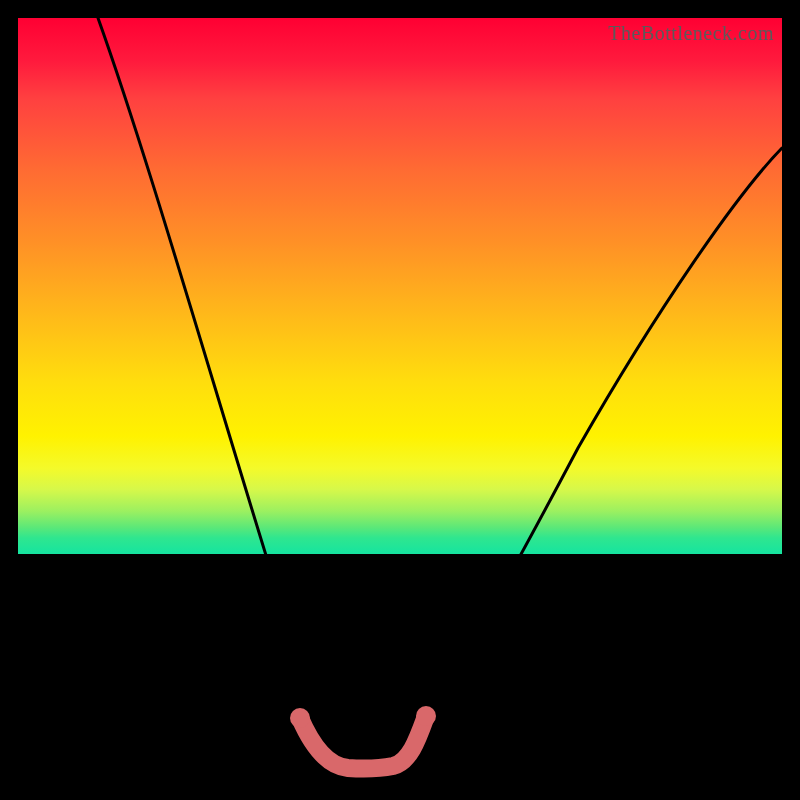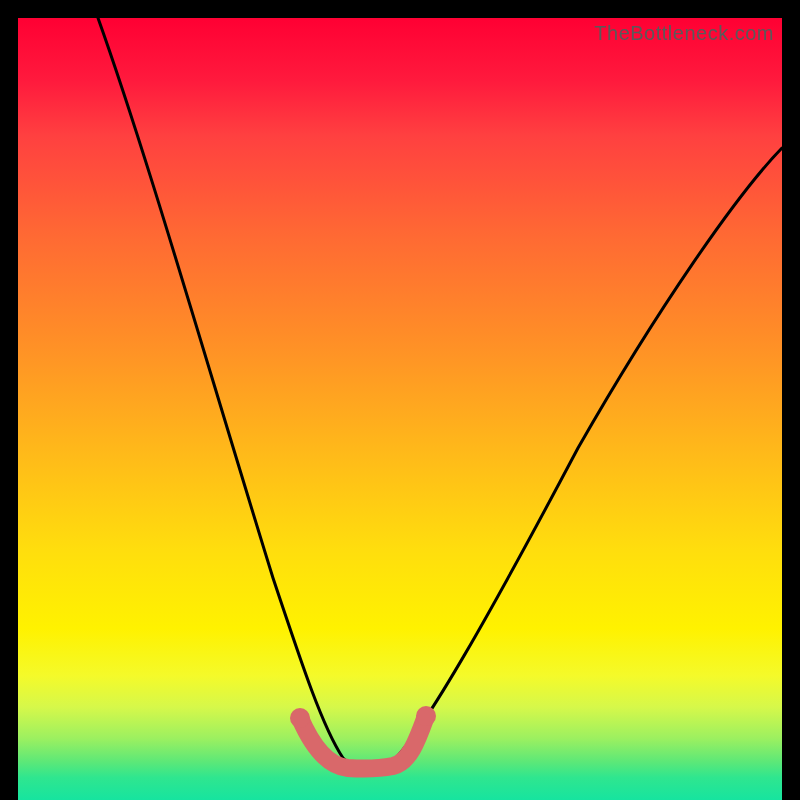--- a/index.html
+++ b/index.html
@@ -15,37 +15,38 @@
     position: relative;
     width: 800px;
     height: 800px;
     background: #000;
   }
   .plot {
     position: absolute;
     left: 18px;
     top: 18px;
     width: 764px;
-    height: 783px;
+    height: 536px;
     background: linear-gradient(to bottom,
       #ff0033 0%,
       #ff1a3d 8%,
       #ff4040 15%,
       #ff6a33 28%,
       #ff9126 42%,
       #ffb81a 55%,
       #ffde0d 68%,
       #fff200 78%,
       #f4fa2a 84%,
       #d6f84a 88%,
       #9cf060 92%,
       #5ce878 95%,
       #2fe68f 97%,
       #15e4a0 100%
     );
+    font-family: Liberation Serif, serif;
   }
   .watermark {
     position: absolute;
     top: 4px;
     right: 8px;
     color: #5a5a5a;
     font-size: 20px;
     font-weight: 500;
     letter-spacing: 0.5px;
     user-select: none;

